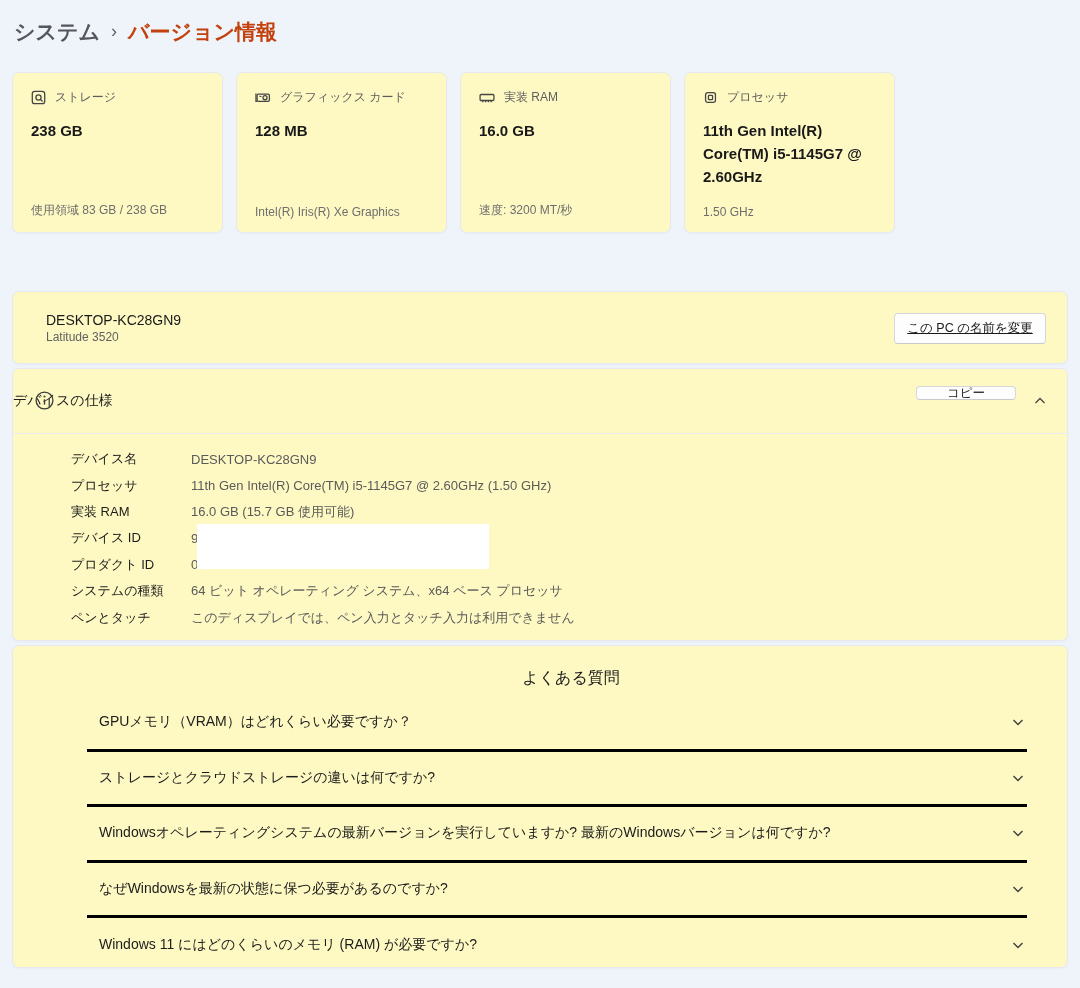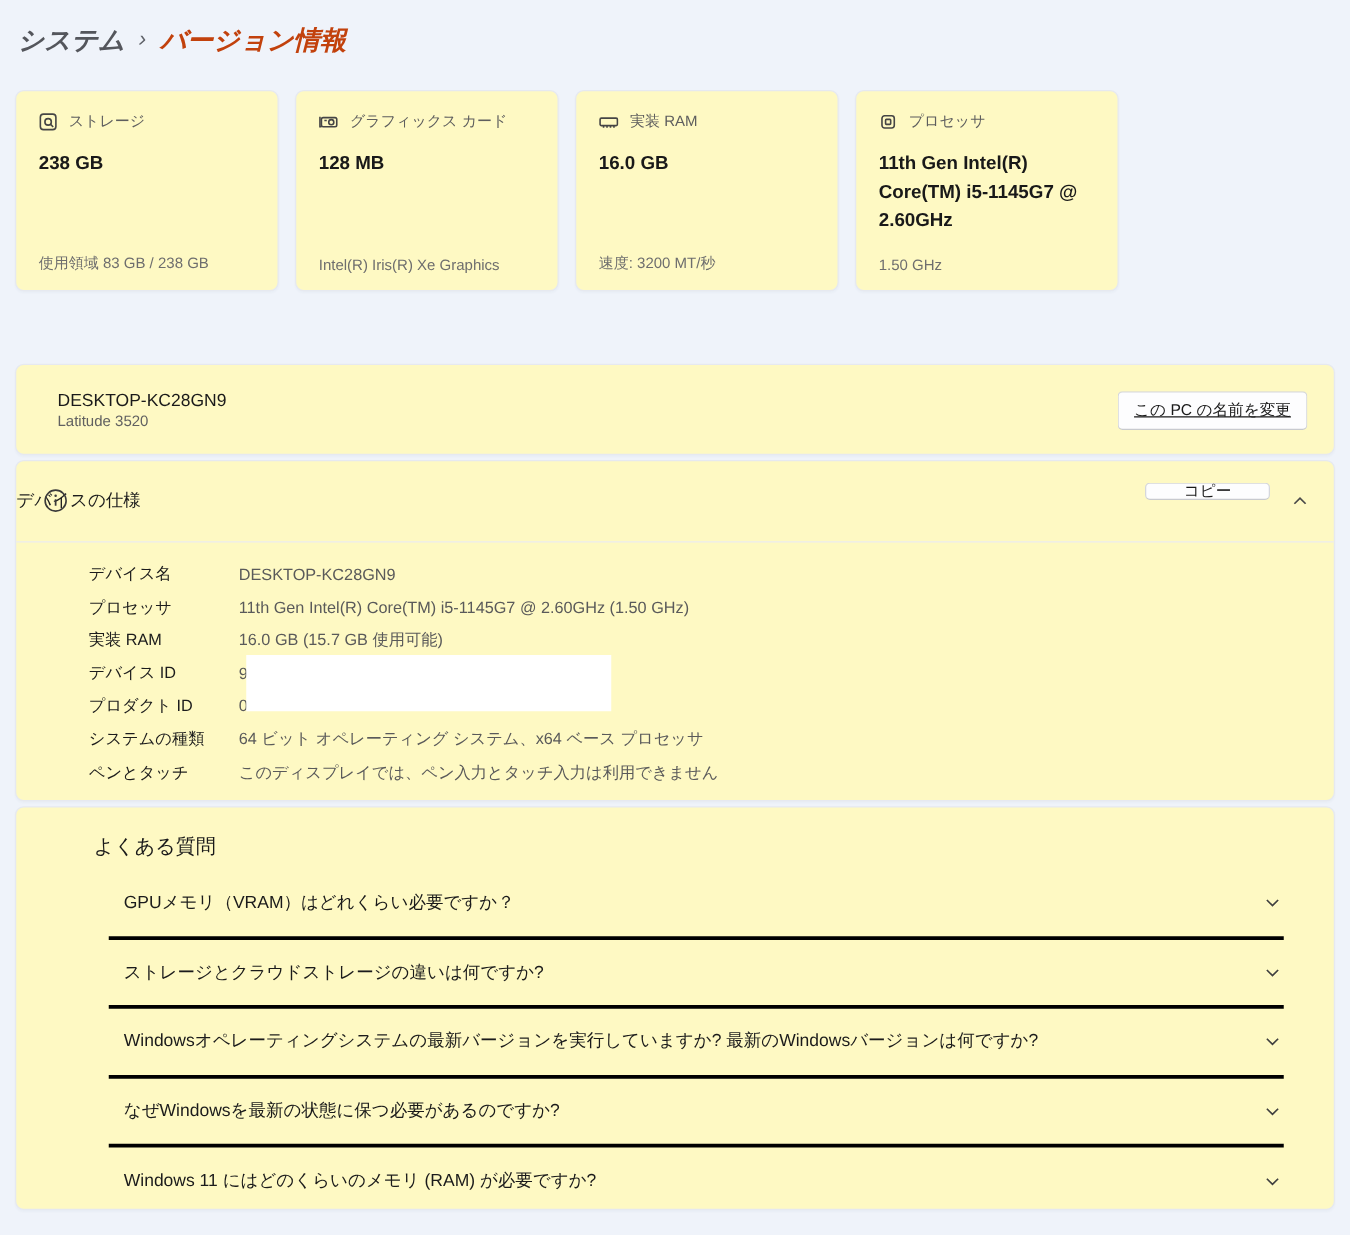--- a/index.html
+++ b/index.html
@@ -3,21 +3,21 @@
 <meta charset="utf-8">
 <style>
   html,body{margin:0;padding:0;}
   body{
     width:1080px;height:988px;position:relative;overflow:hidden;
     background:#eff3fa;
     font-family:"Liberation Sans","DejaVu Sans",sans-serif;
     color:#1b1b1b;
   }
   
-  .breadcrumb{position:absolute;left:14px;top:18px;display:flex;align-items:center;gap:11px;font-style:italic;}
+  .breadcrumb{position:absolute;left:14px;top:18px;display:flex;align-items:center;gap:11px;}
   .crumb-parent{font-size:21px;font-weight:700;color:#54565c;cursor:pointer;}
   .crumb-sep{font-size:18px;color:#5f6269;font-weight:400;transform:translateY(-1px);}
   .crumb-current{font-size:21px;font-weight:700;color:#c2410c;}
 
   
   .card{
     background:#fef9c3;
     border:1px solid #e6e9f0;
     border-radius:7px;
     box-sizing:border-box;
@@ -54,21 +54,21 @@
   .expander-chevron{position:absolute;right:20px;top:25px;color:#494949;cursor:pointer;display:flex;}
 
   .specs-content{position:relative;padding-top:12px;}
   .spec-row{display:flex;height:26.4px;align-items:center;margin-left:58px;}
   .spec-label{width:120px;font-size:13px;color:#1c1c1c;flex:none;}
   .spec-value{font-size:13px;color:#5a5a5a;}
   .redaction-box{position:absolute;left:184px;top:155px;width:292px;height:45px;background:#ffffff;}
 
   
   .faq-card{position:absolute;left:12px;top:645px;width:1056px;height:323px;box-sizing:border-box;padding-top:20px;}
-  .faq-title{margin-left:62px;font-size:16px;color:#1a1a1a;line-height:24px;}
+  .faq-title{margin-left:62px;font-size:16px;color:#1a1a1a;line-height:24px;text-align:center;}
   .faq-list{margin:6px 40px 0 74px;}
   .faq-row{
     height:52.6px;display:flex;align-items:center;justify-content:space-between;
     border-bottom:3px solid #000000;cursor:pointer;
   }
   .faq-row:last-child{border-bottom:none;}
   .faq-q{font-size:14px;color:#1b1b1b;padding-left:12px;}
   .faq-row .chev{color:#3f3f3f;display:flex;flex:none;margin-right:2px;}
 
   svg{display:block;}

